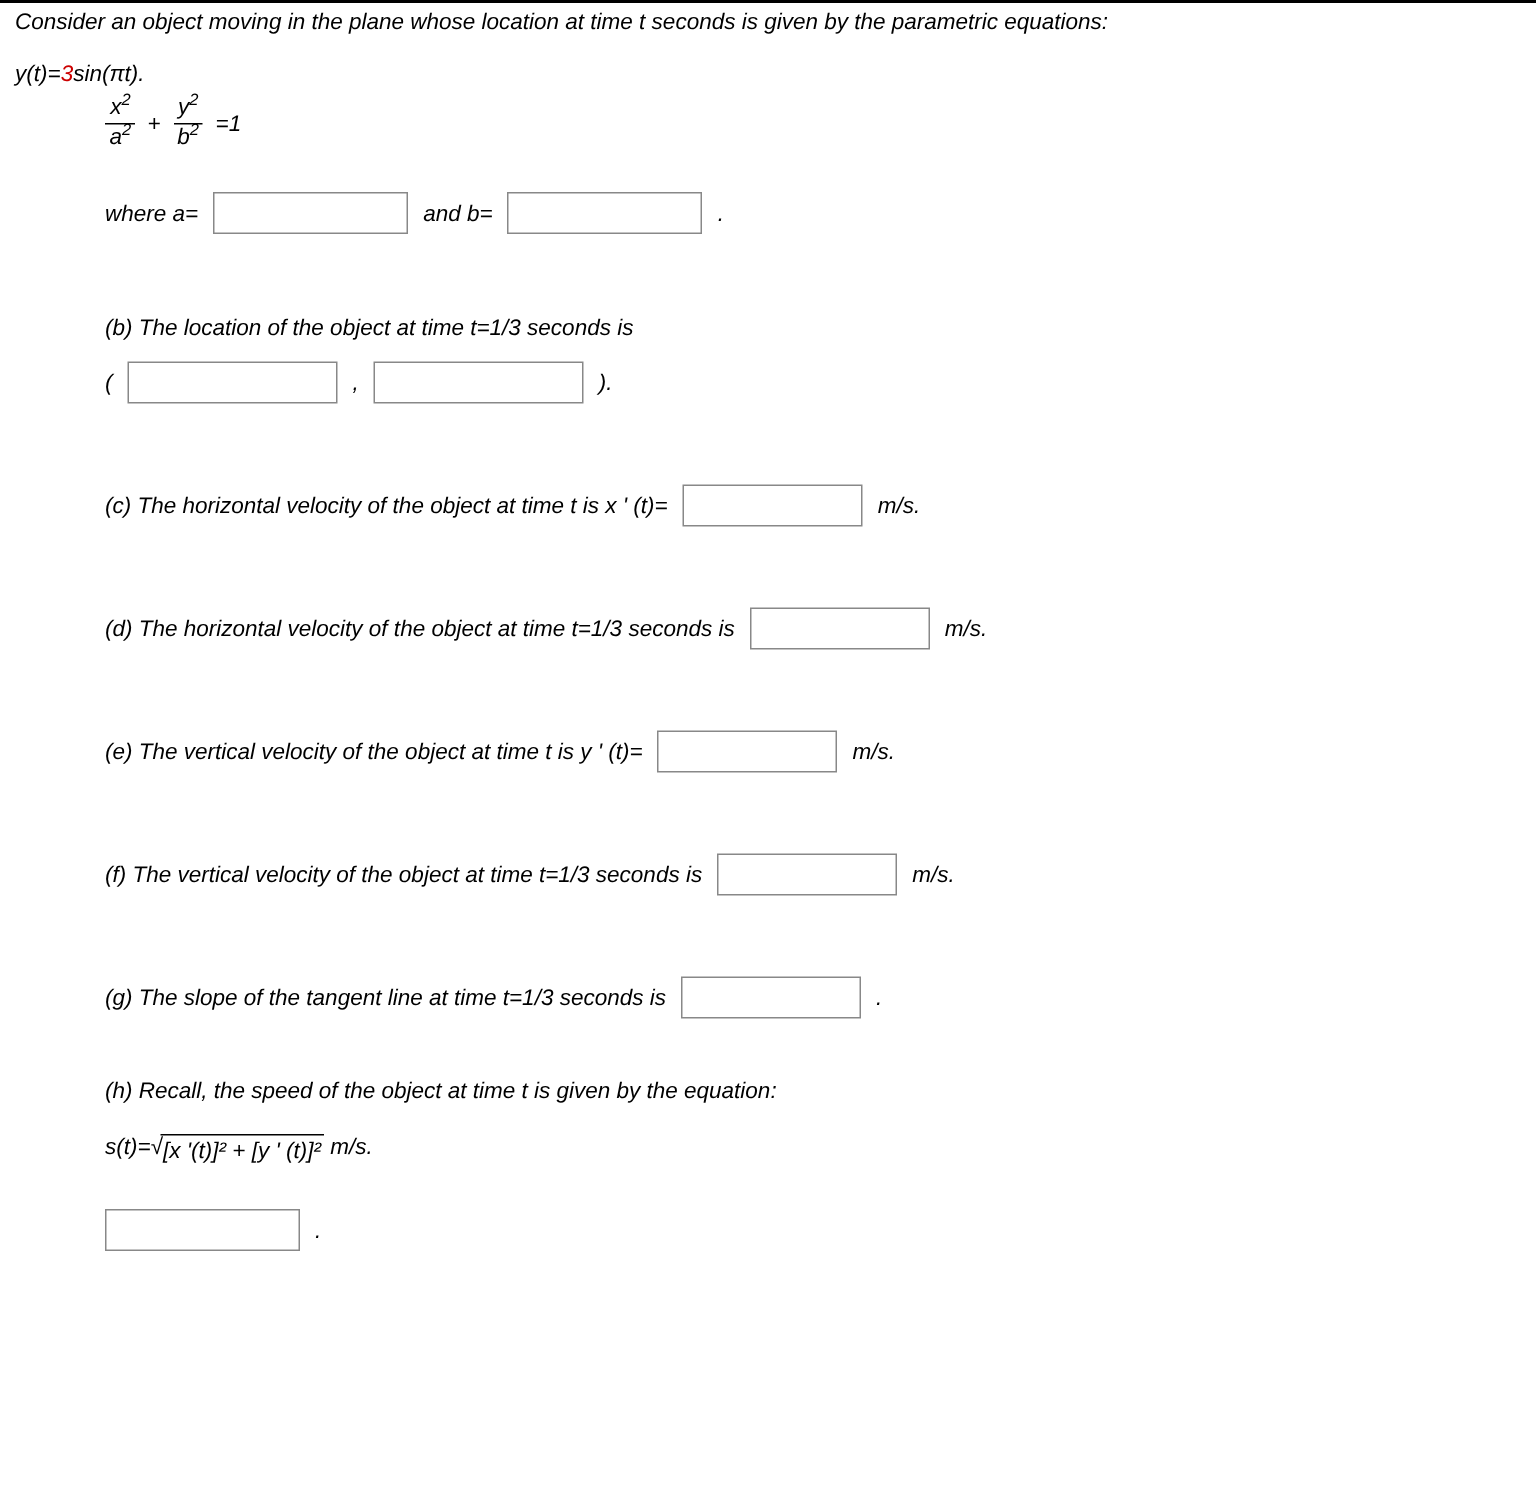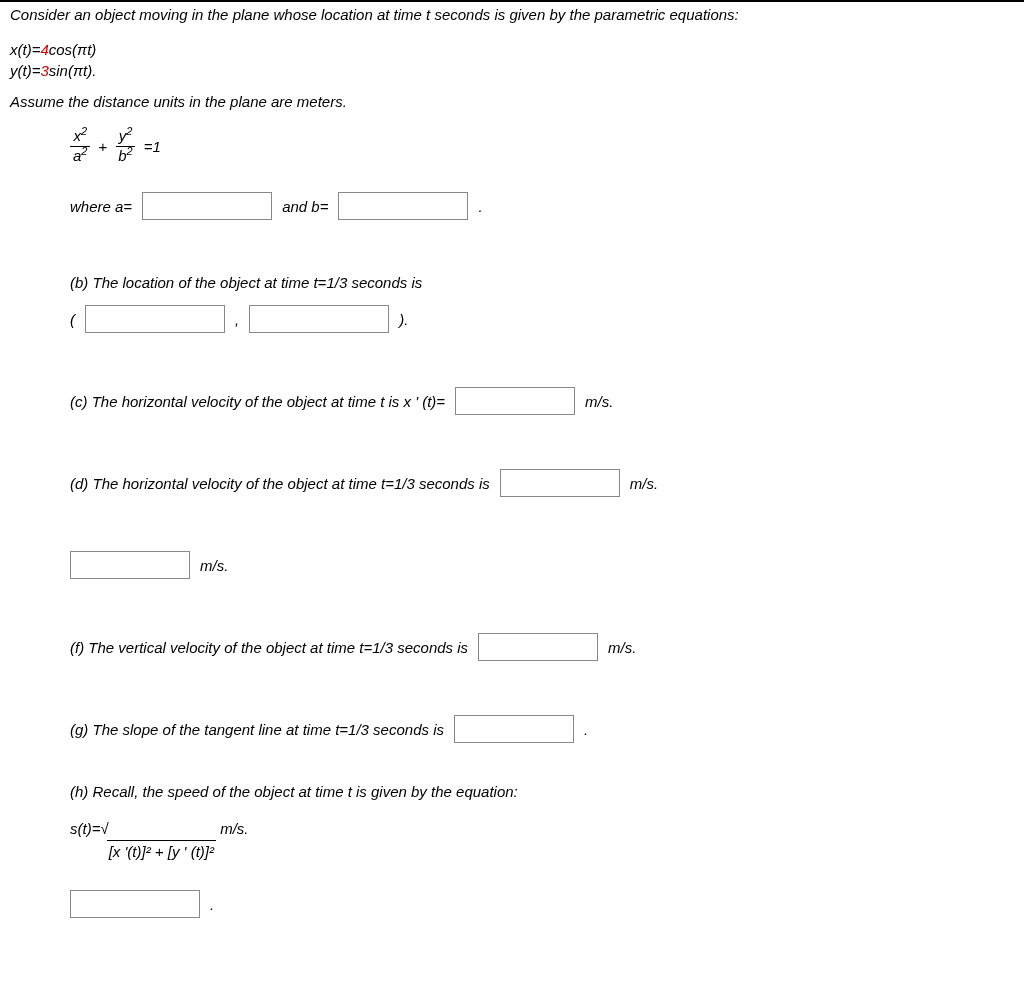--- a/index.html
+++ b/index.html
@@ -92,43 +92,38 @@
       display: inline-flex;
       align-items: flex-start;
     }
     .sqrt-sym {
       font-style: normal;
     }
     .sqrt-body {
       border-top: 1.5px solid #000;
       padding: 2px 2px 0 2px;
       margin-left: -2px;
-      margin-top: 20px;
     }
     .mb20 { margin-bottom: 20px; }
     .mb14 { margin-bottom: 14px; }
     .mb30 { margin-bottom: 30px; }
   </style>
 </head>
 <body>
 
 <div class="top-border"></div>
 
 <div class="content">
 
   <div class="intro">Consider an object moving in the plane whose location at time t seconds is given by the parametric equations:</div>
 
   <div class="eq-line">
-    <span>x(t)=</span><span class="red4">4</span><span>cos(πt)</span>
-  </div>
-  <div class="eq-line">
     <span>y(t)=</span><span class="red3">3</span><span>sin(πt).</span>
   </div>
 
-  <div class="assume">Assume the distance units in the plane are meters.</div>
 
   <div class="indented">
 
     <div class="part part-a">
       <div class="fraction-row">
         <span class="frac">
           <span class="num">x<span class="sup">2</span></span>
           <span class="den">a<span class="sup">2</span></span>
         </span>
         <span class="plus">+</span>
@@ -164,20 +159,21 @@
       <span class="prompt-text">m/s.</span>
     </div>
 
     <div class="inline-row">
       <span class="prompt-text">(d) The horizontal velocity of the object at time t=1/3 seconds is</span>
       <input type="text" class="txtbox w120" style="">
       <span class="prompt-text">m/s.</span>
     </div>
 
     <div class="inline-row">
+      <span class="prompt-text">(e) The vertical velocity of the object at time t is y ' (t)=</span>
       <input type="text" class="txtbox w120" style="">
       <span class="prompt-text">m/s.</span>
     </div>
 
     <div class="inline-row">
       <span class="prompt-text">(f) The vertical velocity of the object at time t=1/3 seconds is</span>
       <input type="text" class="txtbox w120" style="">
       <span class="prompt-text">m/s.</span>
     </div>
 

